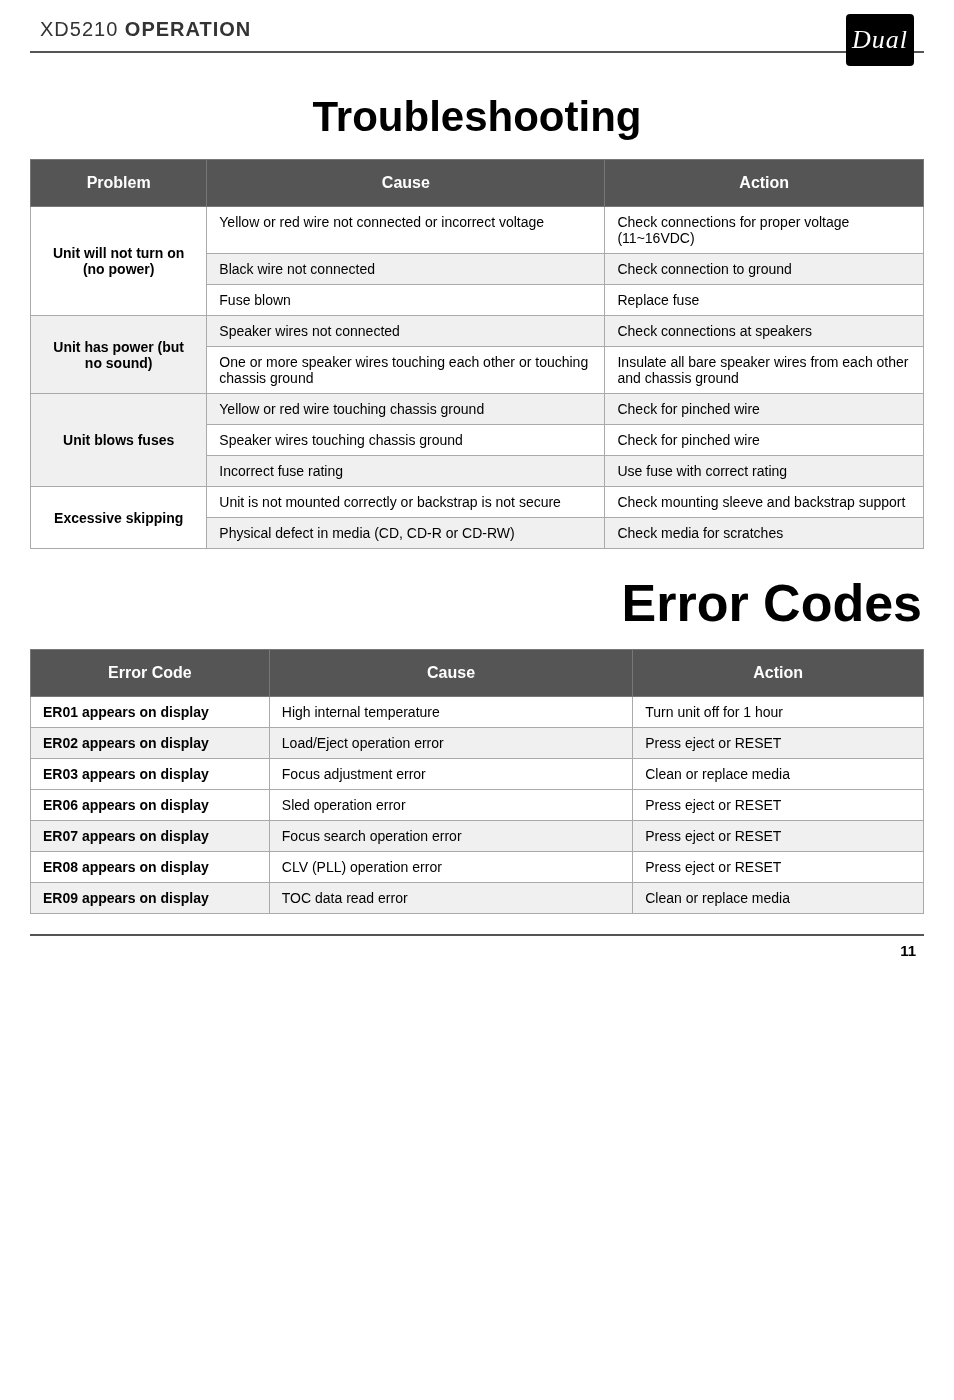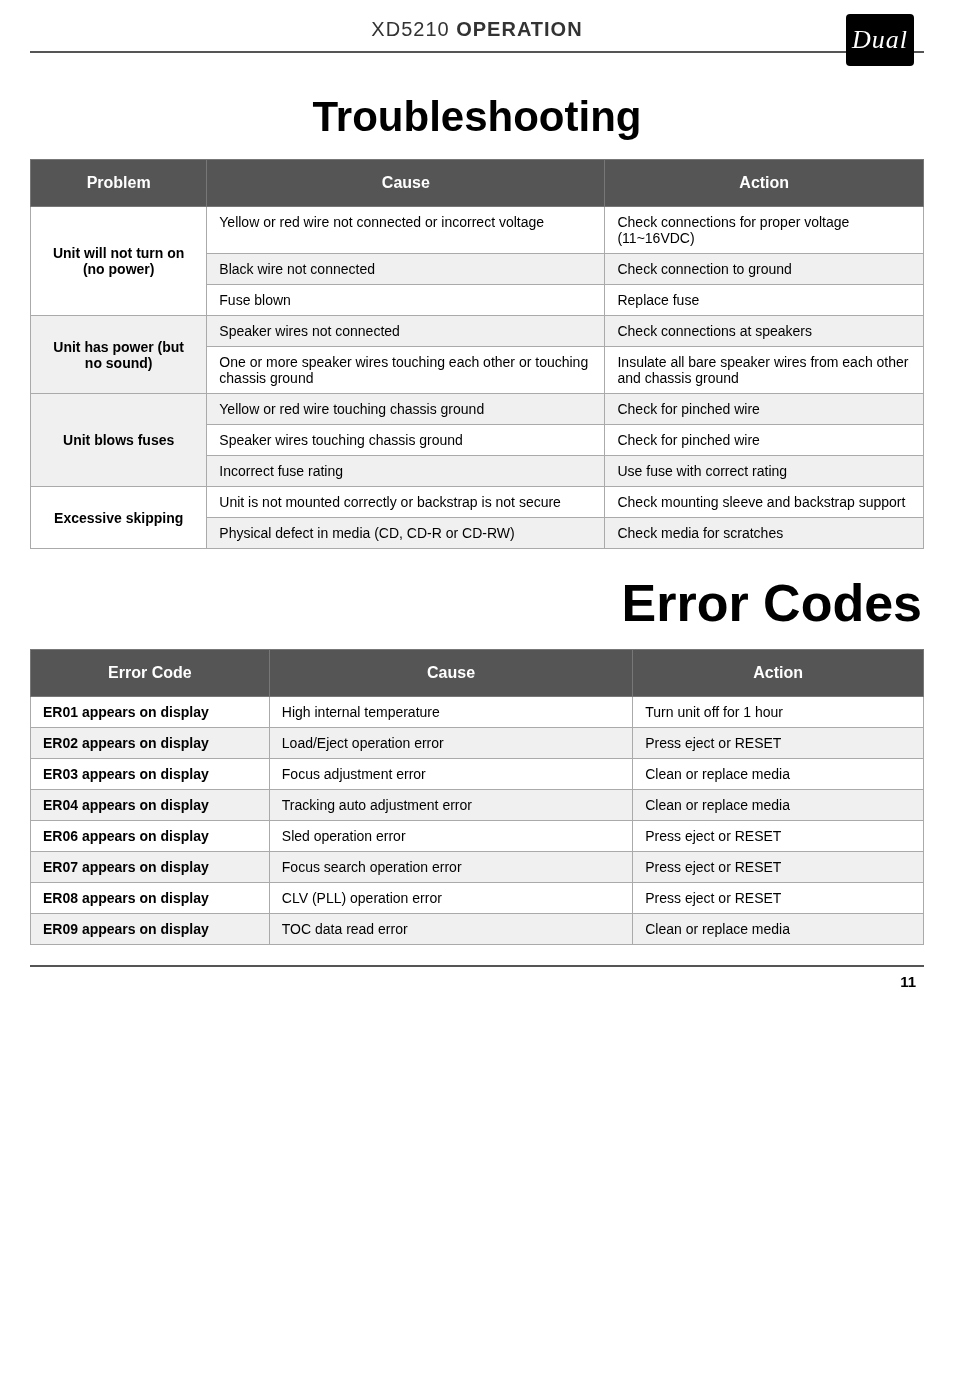--- a/index.html
+++ b/index.html
@@ -17,21 +17,21 @@
       min-height: 1400px;
       padding: 0;
       background: #fff;
       position: relative;
     }
 
     
     .header {
       display: flex;
       align-items: center;
-      justify-content: center;
+      justify-content: flex-start;
       padding: 18px 40px 10px 40px;
       position: relative;
       border-radius: 12px;
     }
 
     .header-title {
       font-size: 20px;
       letter-spacing: 1px;
       color: #333;
     }
@@ -264,25 +264,20 @@
           <tr style="background: rgb(240, 240, 240); padding-left: 30px;">
             <td class="error-code-col">ER02 appears on display</td>
             <td class="cause-col">Load/Eject operation error</td>
             <td class="action-col">Press eject or RESET</td>
           </tr>
           <tr style="background: rgb(255, 255, 255);">
             <td class="error-code-col">ER03 appears on display</td>
             <td class="cause-col">Focus adjustment error</td>
             <td class="action-col">Clean or replace media</td>
           </tr>
-          <tr style="background: rgb(240, 240, 240);">
-            <td class="error-code-col">ER04 appears on display</td>
-            <td class="cause-col">Tracking auto adjustment error</td>
-            <td class="action-col">Clean or replace media</td>
-          </tr>
           <tr style="background: rgb(255, 255, 255);">
             <td class="error-code-col">ER06 appears on display</td>
             <td class="cause-col">Sled operation error</td>
             <td class="action-col">Press eject or RESET</td>
           </tr>
           <tr style="background: rgb(240, 240, 240);">
             <td class="error-code-col">ER07 appears on display</td>
             <td class="cause-col">Focus search operation error</td>
             <td class="action-col">Press eject or RESET</td>
           </tr>

